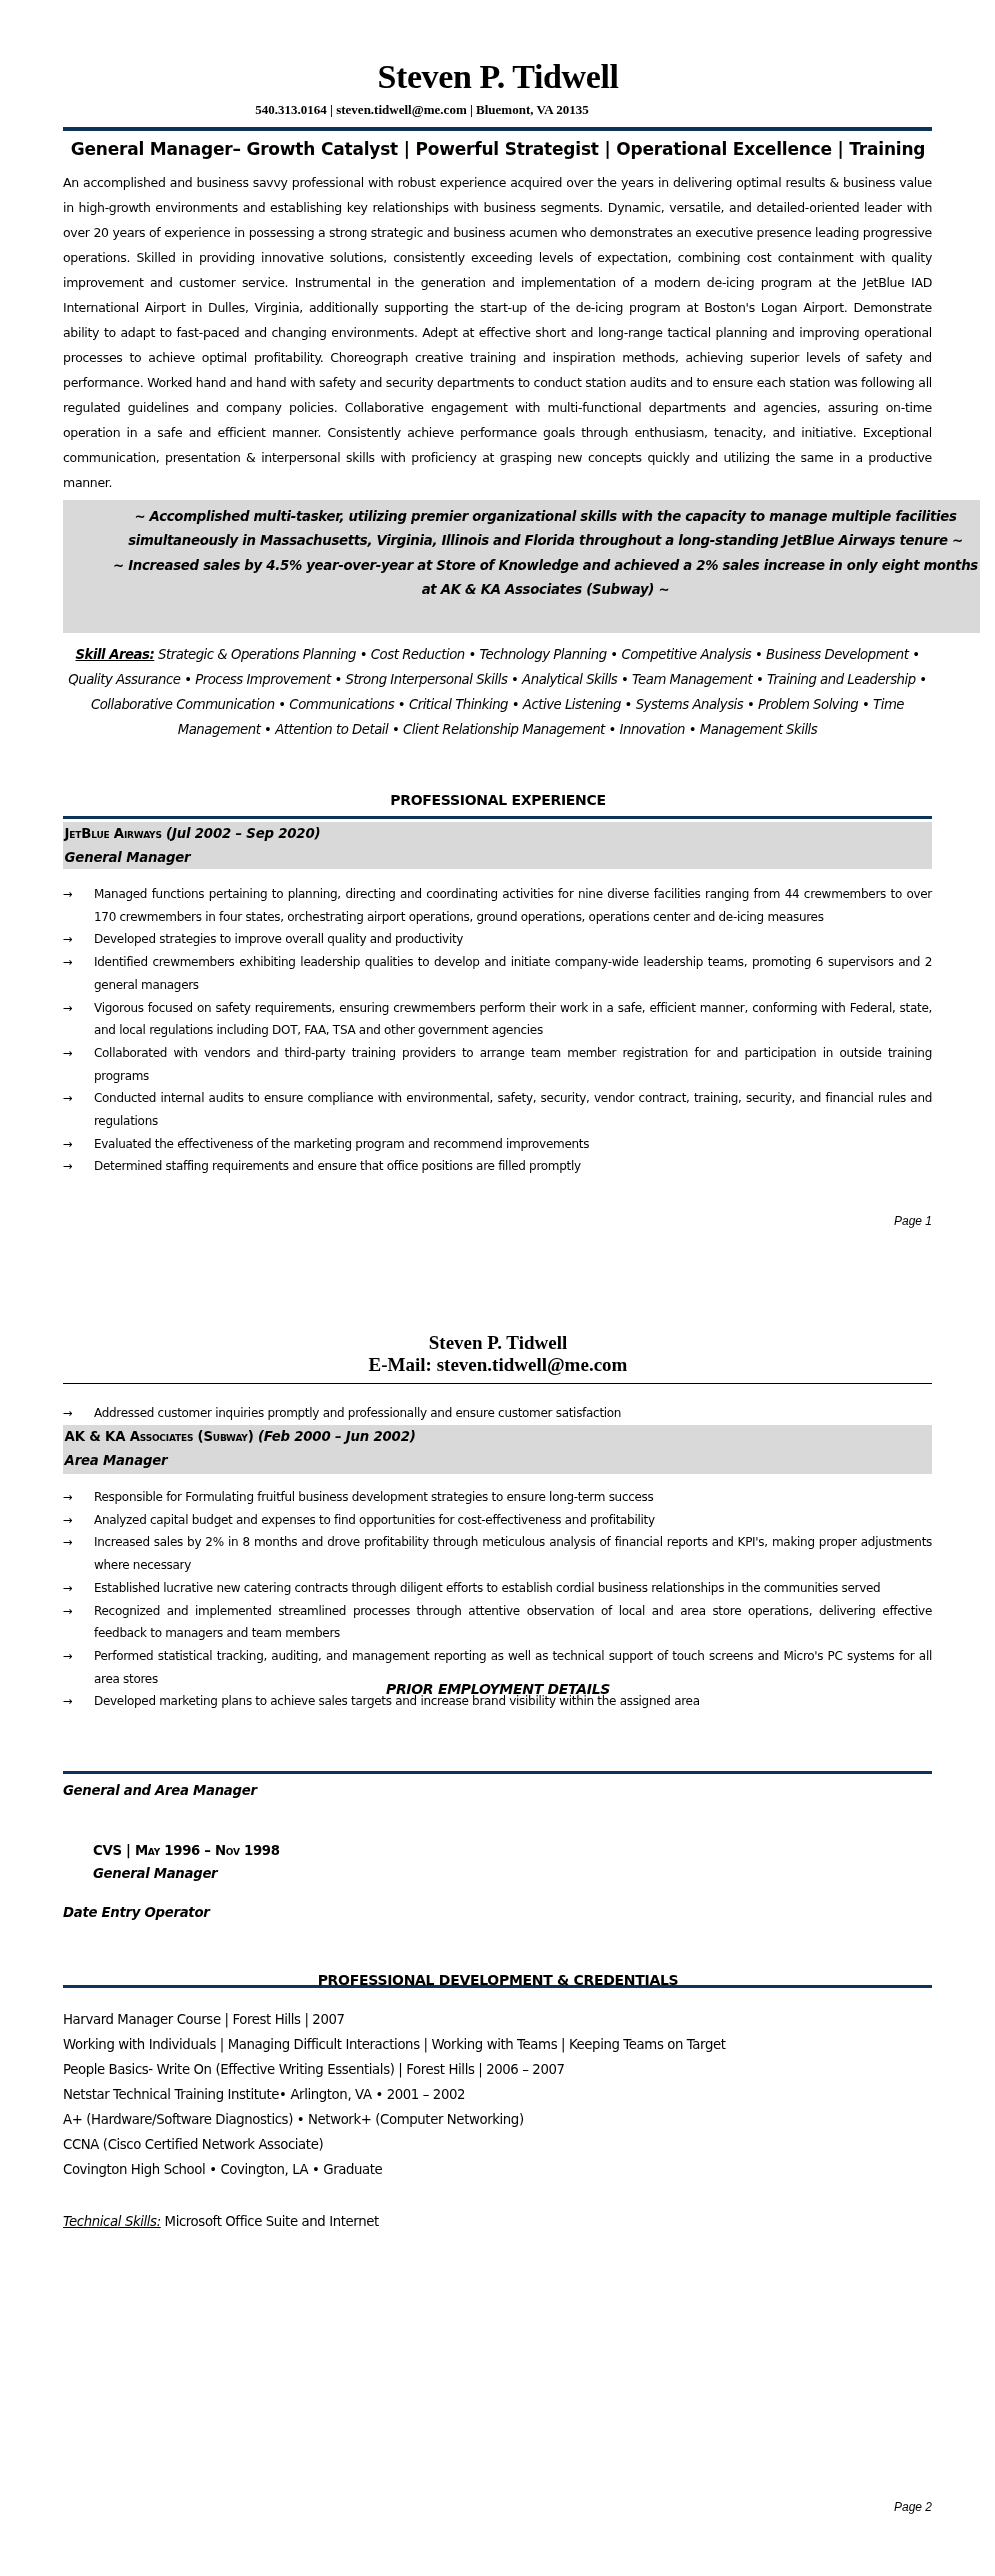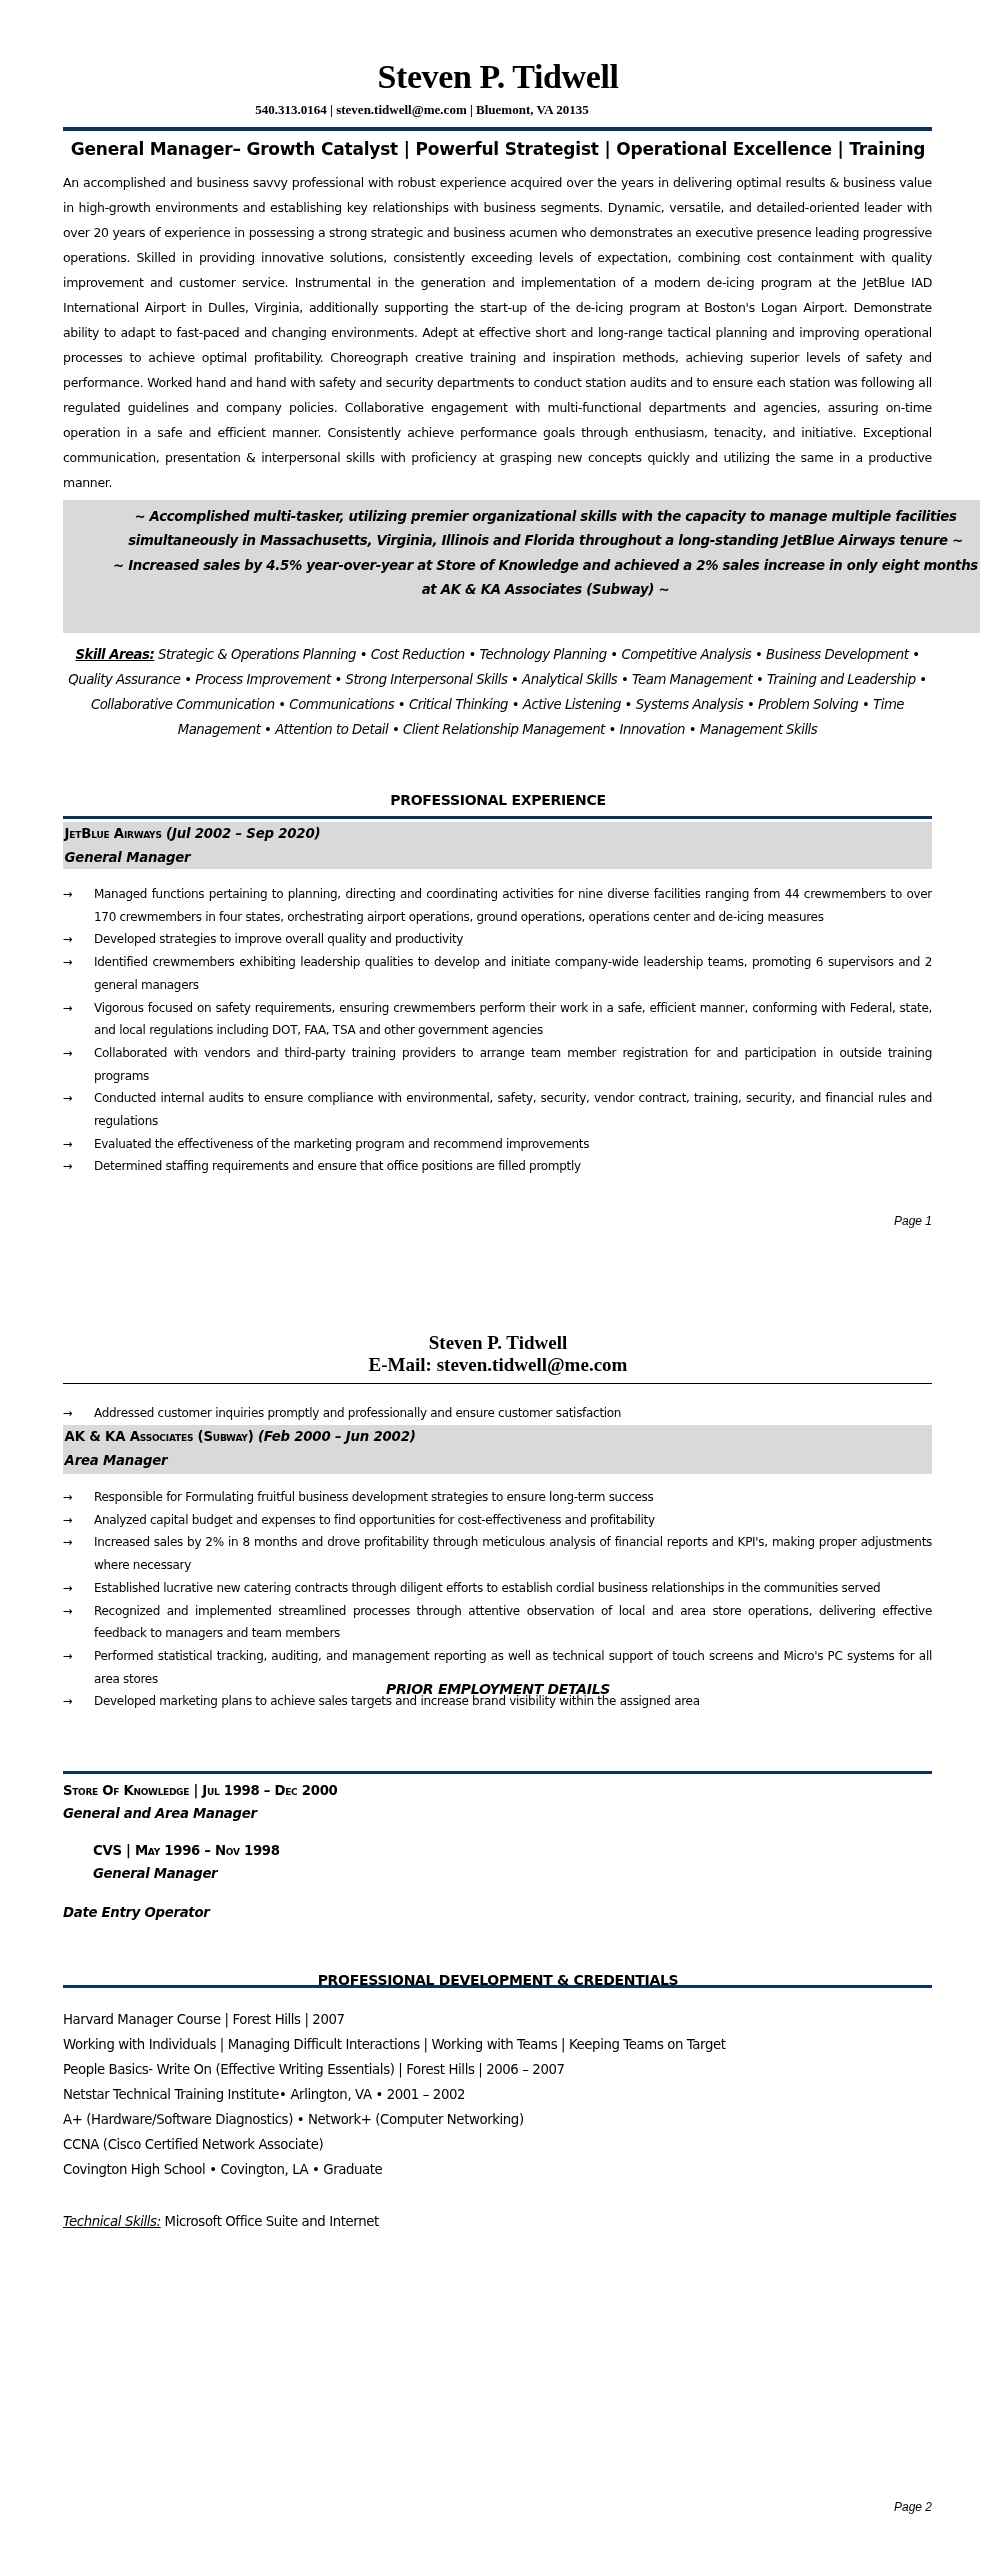--- a/index.html
+++ b/index.html
@@ -92,21 +92,20 @@
   <li><span class="arrow">→</span><span>Established lucrative new catering contracts through diligent efforts to establish cordial business relationships in the communities served</span></li>
   <li><span class="arrow">→</span><span>Recognized and implemented streamlined processes through attentive observation of local and area store operations, delivering effective feedback to managers and team members</span></li>
   <li><span class="arrow">→</span><span>Performed statistical tracking, auditing, and management reporting as well as technical support of touch screens and Micro's PC systems for all area stores</span></li>
   <li><span class="arrow">→</span><span>Developed marketing plans to achieve sales targets and increase brand visibility within the assigned area</span></li>
 </ul>
 
 <div class="section-title" style="top:1679px;font-style:italic;">PRIOR EMPLOYMENT DETAILS</div>
 <div class="rule-blue" style="top:1771px; height:3.1px;"></div>
 
 <div class="prior-item" style="top:1779px;">
-  <div class="company">Store Of Knowledge | Jul 1998 – Dec 2000</div>
   <div class="role">General and Area Manager</div>
 </div>
 <div class="prior-item" style="top:1839px;margin-left:30px;">
   <div class="company">CVS | May 1996 – Nov 1998</div>
   <div class="role">General Manager</div>
 </div>
 <div class="prior-item" style="top:1901px;">
   <div class="role">Date Entry Operator</div>
 </div>
 

